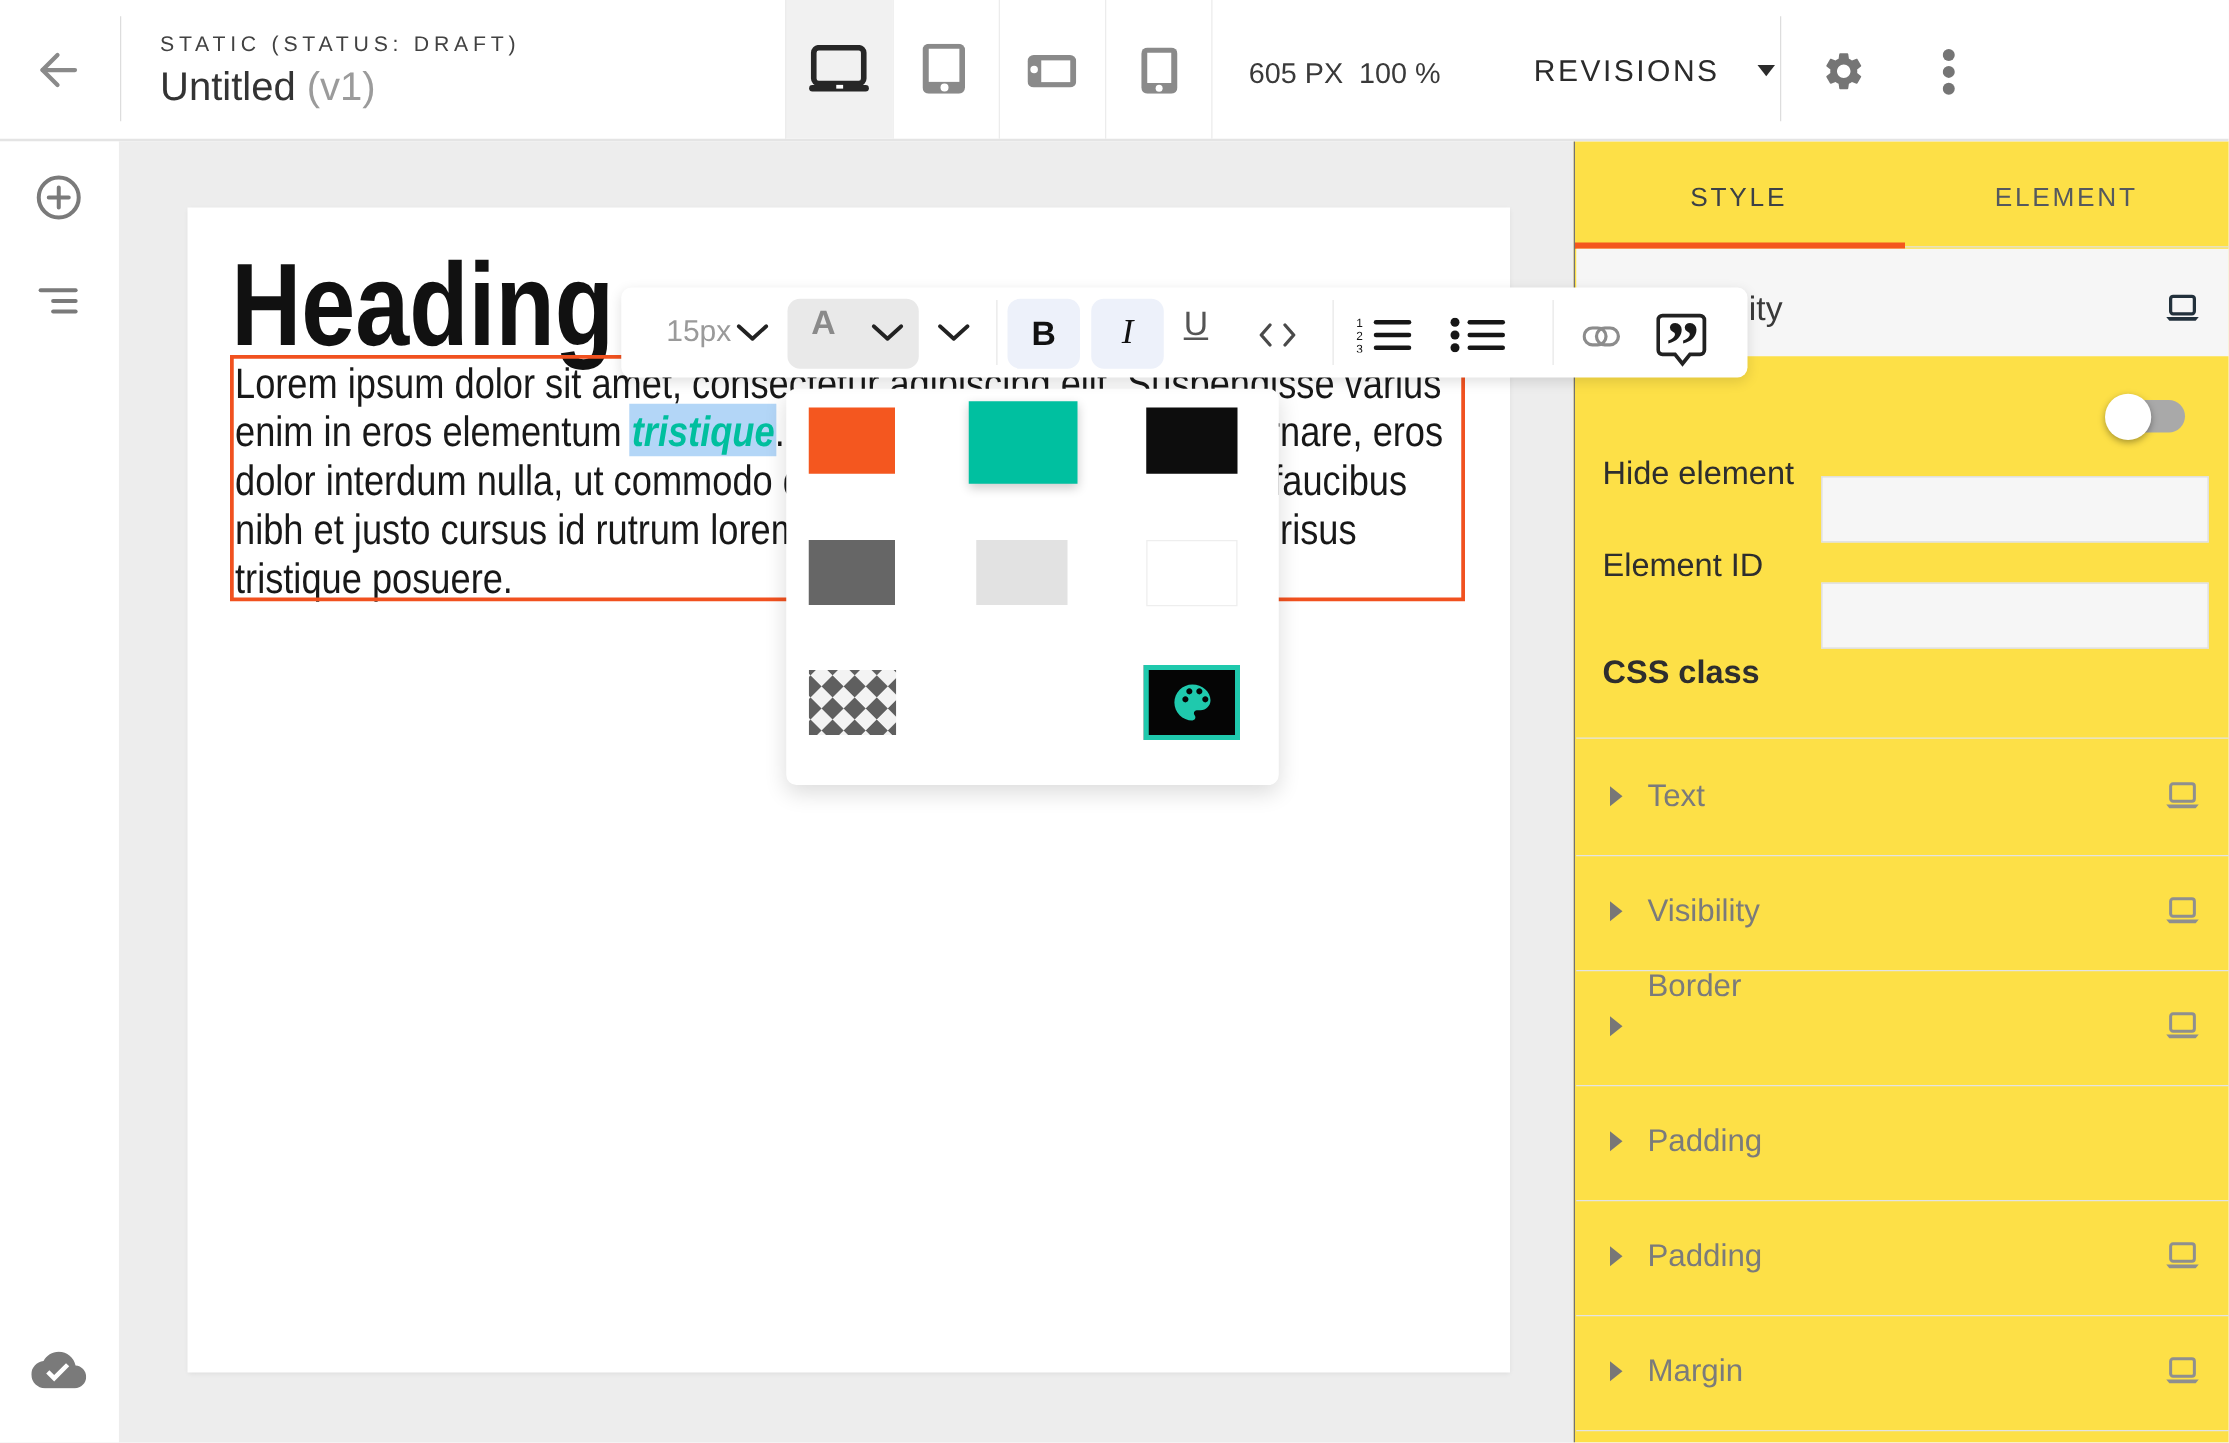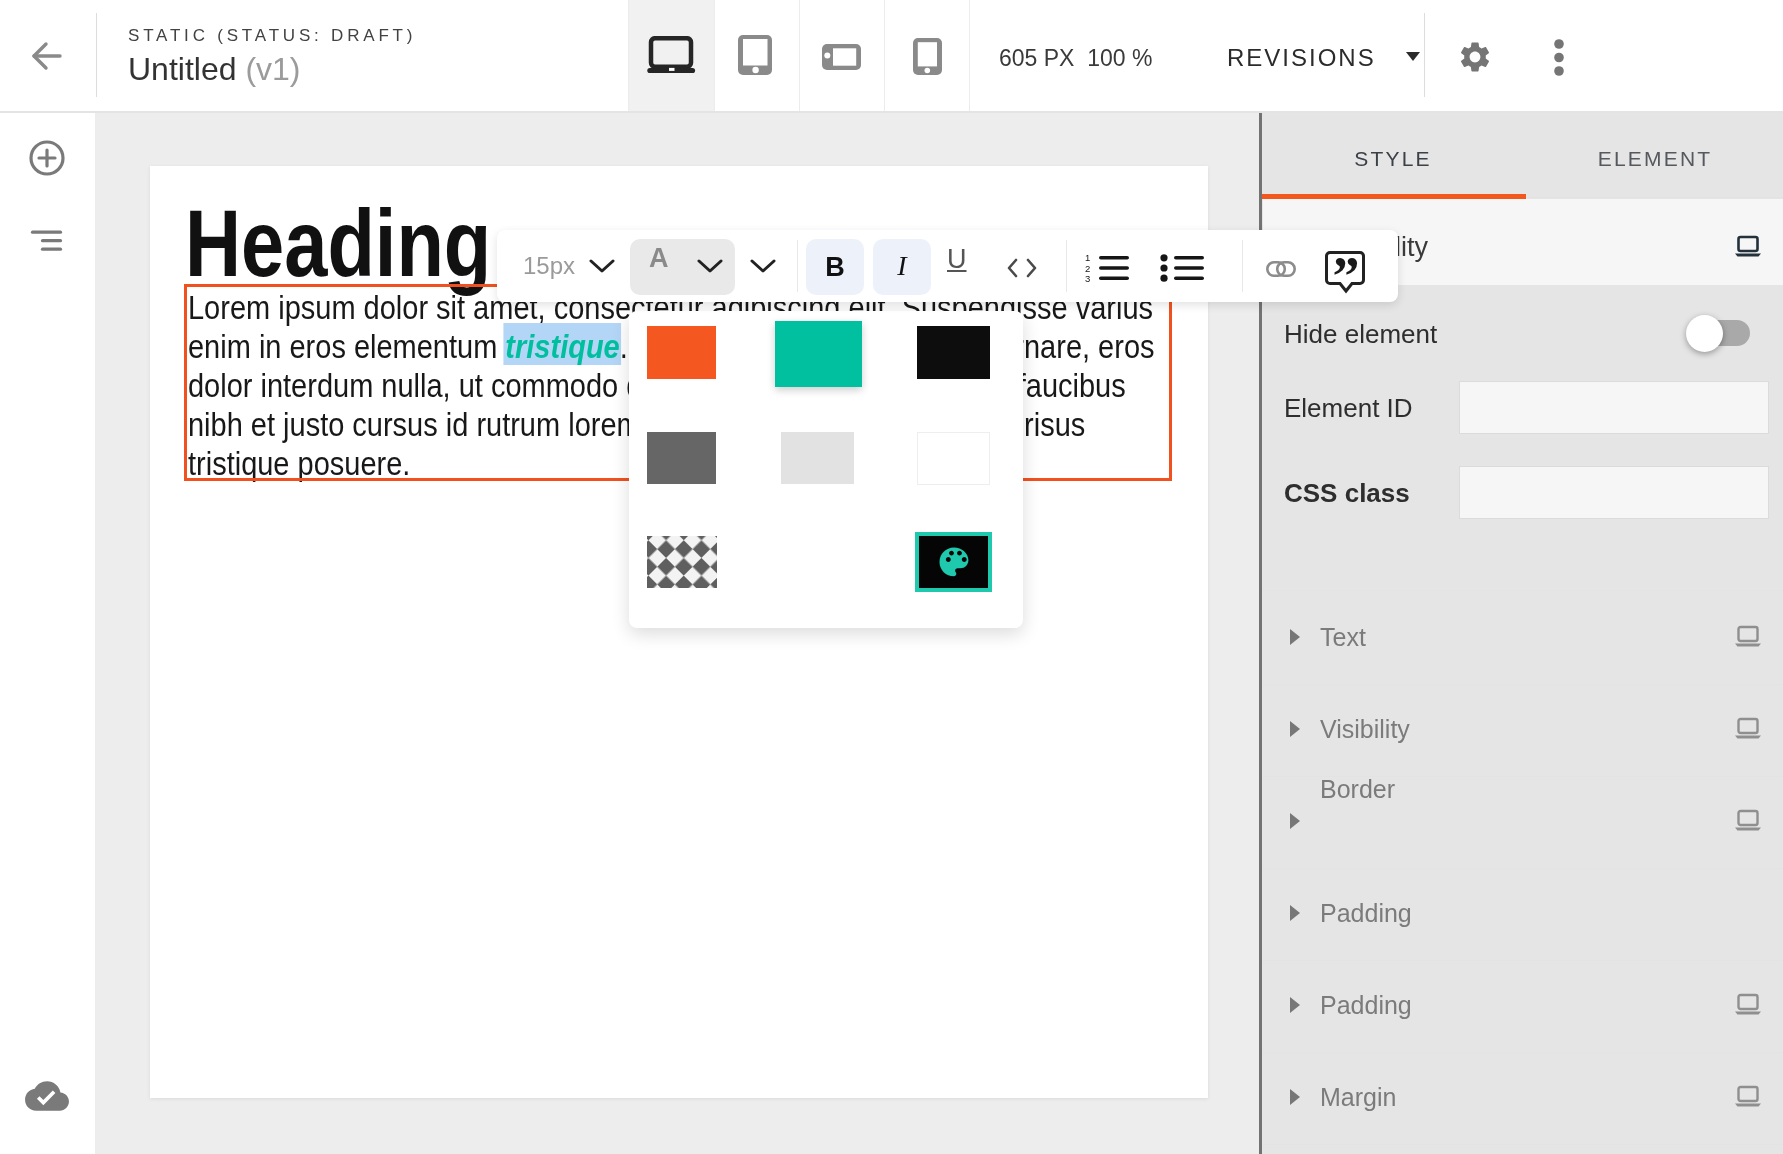--- a/index.html
+++ b/index.html
@@ -25,32 +25,32 @@
   #para { left:188px; top:288px; font-size:34px; line-height:39px; color:#181818; transform:scaleX(0.8525); transform-origin:left top; white-space:nowrap; z-index:3; }
   #para .sel { background:#b3d6f7; padding:4px 2px 0 2px; margin:-4px -2px 0 -2px; }
   #para .teal { color:#00bf9e; font-weight:bold; font-style:italic; }
   #orangebox { left:184px; top:284px; width:988px; height:197px; border:3.5px solid #f1511f; z-index:4; }
   
   #cpanel { left:629px; top:311px; width:394px; height:317px; background:#fff; border-radius:8px; box-shadow:0 6px 18px rgba(0,0,0,0.14); z-index:10; }
   .sw { position:absolute; }
   
   #toolbar { left:497px; top:230px; width:901px; height:72px; background:#fff; border-radius:8px; box-shadow:0 3px 10px rgba(0,0,0,0.12); z-index:20; }
   .tdiv { position:absolute; top:10px; height:52px; width:1px; background:#e8e8e8; }
-  #tb15 { left:26px; top:22px; font-size:24px; color:#9a9a9a; }
+  #tb15 { left:36px; top:22px; font-size:24px; color:#9a9a9a; }
   .pillA { left:133px; top:9px; width:105px; height:56px; background:#e9e9e9; border-radius:10px; }
   .pillB { left:309px; top:9px; width:58px; height:56px; background:#edf1fa; border-radius:10px; text-align:center; font-weight:bold; font-size:27px; color:#111; line-height:56px; }
   .pillI { left:376px; top:9px; width:58px; height:56px; background:#edf1fa; border-radius:10px; text-align:center; font-size:28px; color:#111; line-height:54px; font-style:italic; font-family:"Liberation Serif", serif; }
   
-  #rsidebar { left:1259px; top:113px; width:524px; height:1041px; background:#e5e5e5; border-left:3px solid #737373; z-index:6; }
+  #rsidebar { left:1259px; top:113px; width:524px; height:1041px; background:#fde047; border-left:1px solid #737373; z-index:6; }
   .rtab { position:absolute; top:34px; width:262px; text-align:center; font-size:21px; letter-spacing:2.2px; }
   #tabline { position:absolute; left:0; top:84px; width:524px; height:1px; background:#e2e2e2; }
   #tabactive { position:absolute; left:0; top:81px; width:264px; height:5px; background:#f4571d; }
   #visband { position:absolute; left:1px; top:86px; width:523px; height:86px; background:#f6f6f6; }
   #vislbl { position:absolute; left:69px; top:119px; font-size:27px; color:#3a3a3a; }
-  .flabel { position:absolute; left:22px; font-size:26px; color:#2e2e2e; }
+  .flabel { position:absolute; left:22px; font-size:26px; color:#2e2e2e;margin-top:44px; }
   .finput { position:absolute; left:197px; width:310px; height:53px; background:#f6f6f6; border:1px solid #dbdbdb; }
   .sep { position:absolute; left:1px; width:523px; height:1px; background:#e3e3e3; }
   .acc-lbl { position:absolute; left:58px; font-size:25px; color:#7b7b7b; }
   .acc-tri { position:absolute; left:28px; width:0; height:0; border-left:10px solid #777; border-top:8px solid transparent; border-bottom:8px solid transparent; }
   .lap { position:absolute; left:472px; }
 </style>
 </head>
 <body>
 
 <div class="abs" id="canvas"></div>

